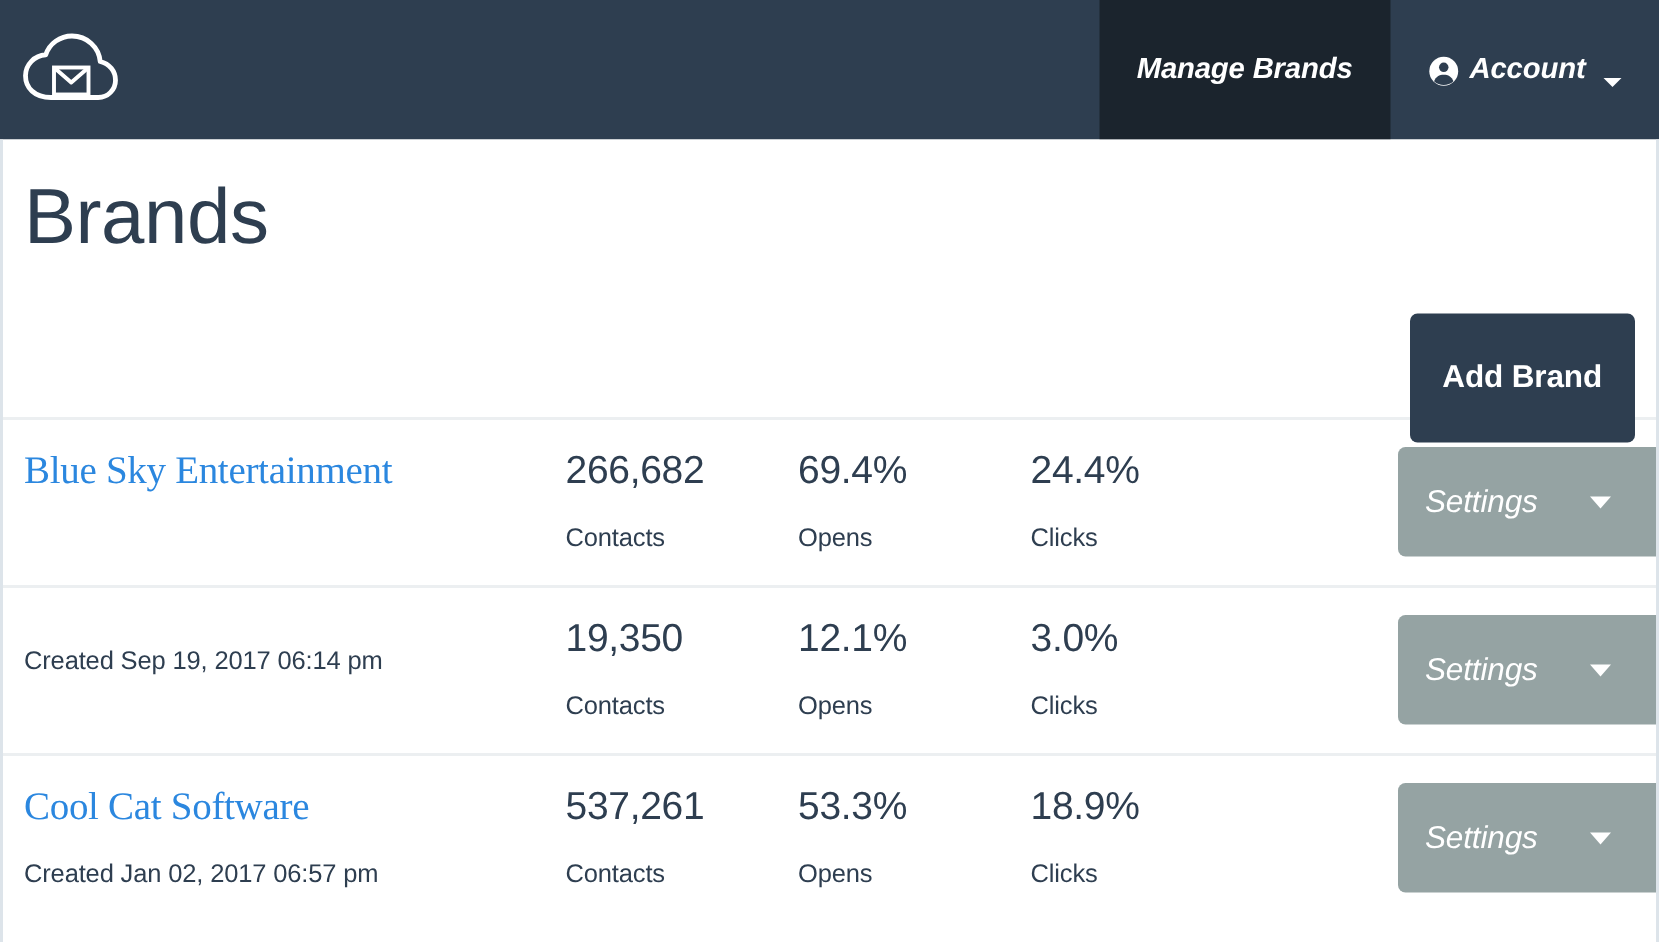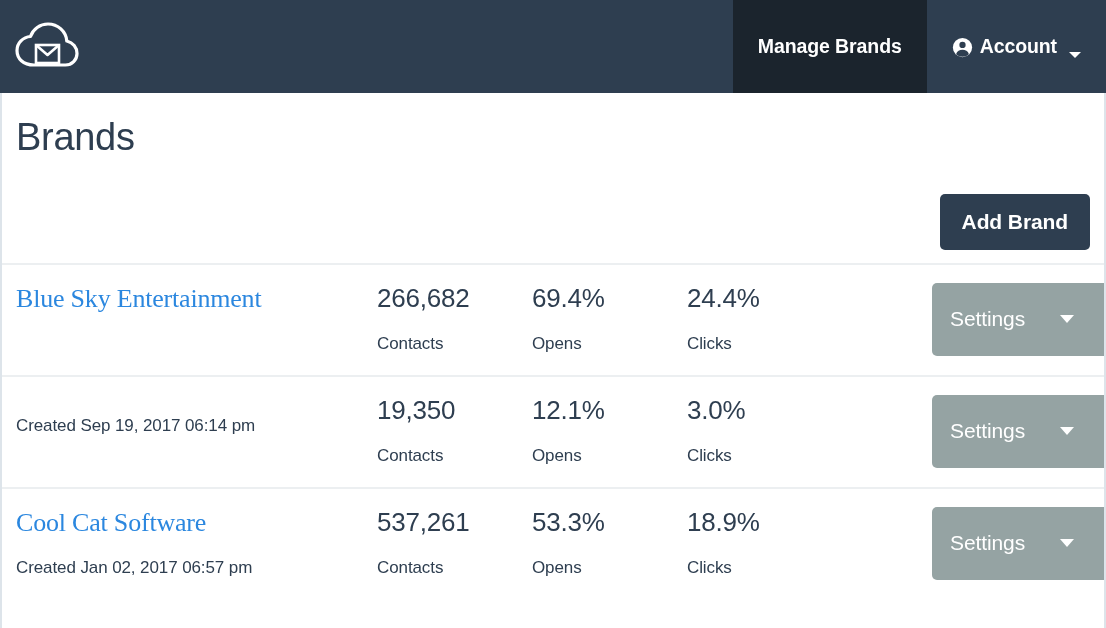--- a/index.html
+++ b/index.html
@@ -42,20 +42,21 @@
     display: flex;
     align-items: center;
     justify-content: center;
     color: #ffffff;
     font-size: 19.5px;
     font-weight: bold;
     padding: 0 25px;
     cursor: pointer;
     white-space: nowrap;
     letter-spacing: -0.1px;
+    font-style: italic;
   }
   .nav-item.active {
     background: #1b242d;
   }
   .nav-item .acct-inner {
     display: flex;
     align-items: flex-end;
     gap: 7px;
   }
   .person-icon { width: 21px; height: 21px; display: block; }
@@ -72,21 +73,21 @@
   .page {
     background: #ffffff;
     border-left: 2px solid #dde4ea;
     border-right: 2px solid #dde4ea;
     height: 535px;
     position: relative;
     overflow: hidden;
   }
 
   .page-title {
-    font-size: 38px;
+    font-size: 52px;
     font-weight: normal;
     color: #2e3e50;
     padding: 24px 0 0 14px;
     letter-spacing: -0.3px;
     line-height: 1.1;
   }
 
   .toolbar {
     height: 104px;
     position: relative;
@@ -94,21 +95,21 @@
   .add-brand-button {
     position: absolute;
     right: 14px;
     top: 35px;
     background: #2e3e50;
     color: #ffffff;
     font-size: 21px;
     font-weight: bold;
     border: none;
     border-radius: 5px;
-    padding: 16px 22px;
+    padding: 31px 22px;
     cursor: pointer;
     font-family: inherit;
     letter-spacing: -0.1px;
   }
 
   
   .brand-list {
     border-top: 2px solid #eceff1;
   }
   .brand-row {
@@ -178,21 +179,21 @@
     font-weight: normal;
     font-family: inherit;
     width: 178px;
     height: 73px;
     display: flex;
     align-items: center;
     cursor: pointer;
     padding: 0 18px;
     letter-spacing: -0.1px;
   }
-  .settings-button .label { flex: 1 1 auto; text-align: left; }
+  .settings-button .label { flex: 1 1 auto; text-align: left; font-style: italic; }
   .settings-caret {
     width: 0; height: 0;
     border-left: 7px solid transparent;
     border-right: 7px solid transparent;
     border-top: 8px solid #ffffff;
     margin-left: 6px;
     margin-right: 18px;
   }
 </style>
 </head>

